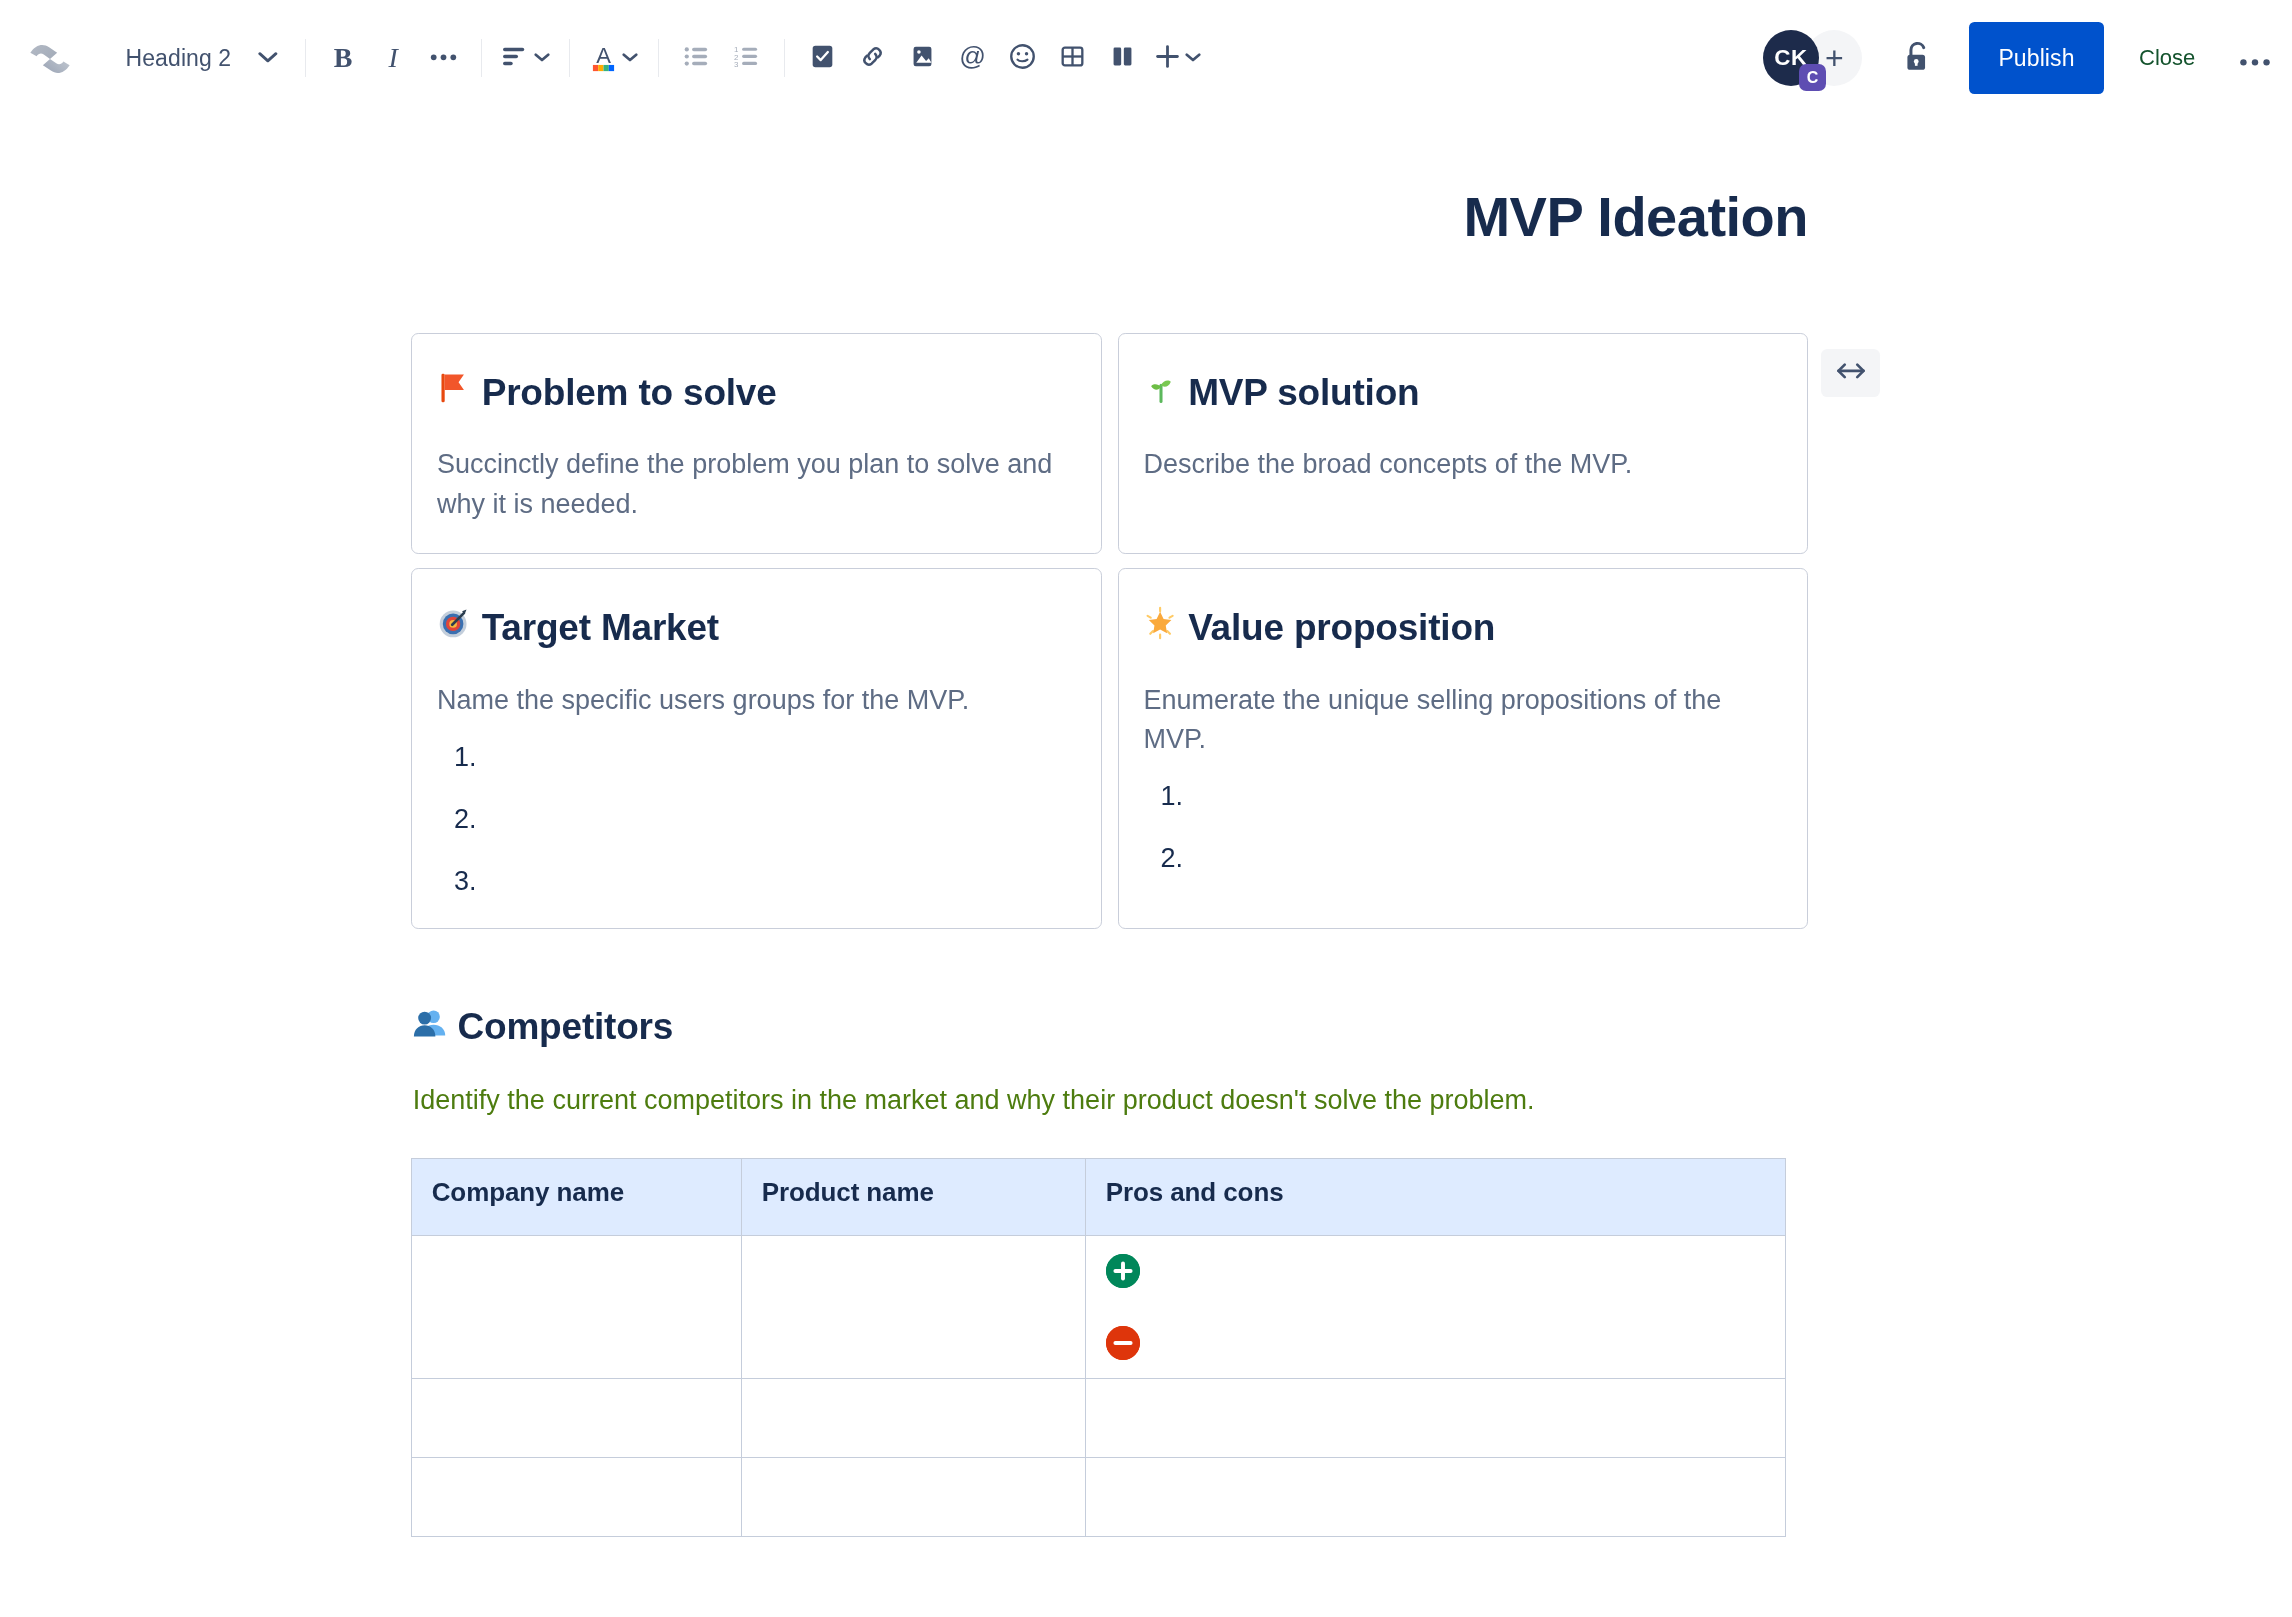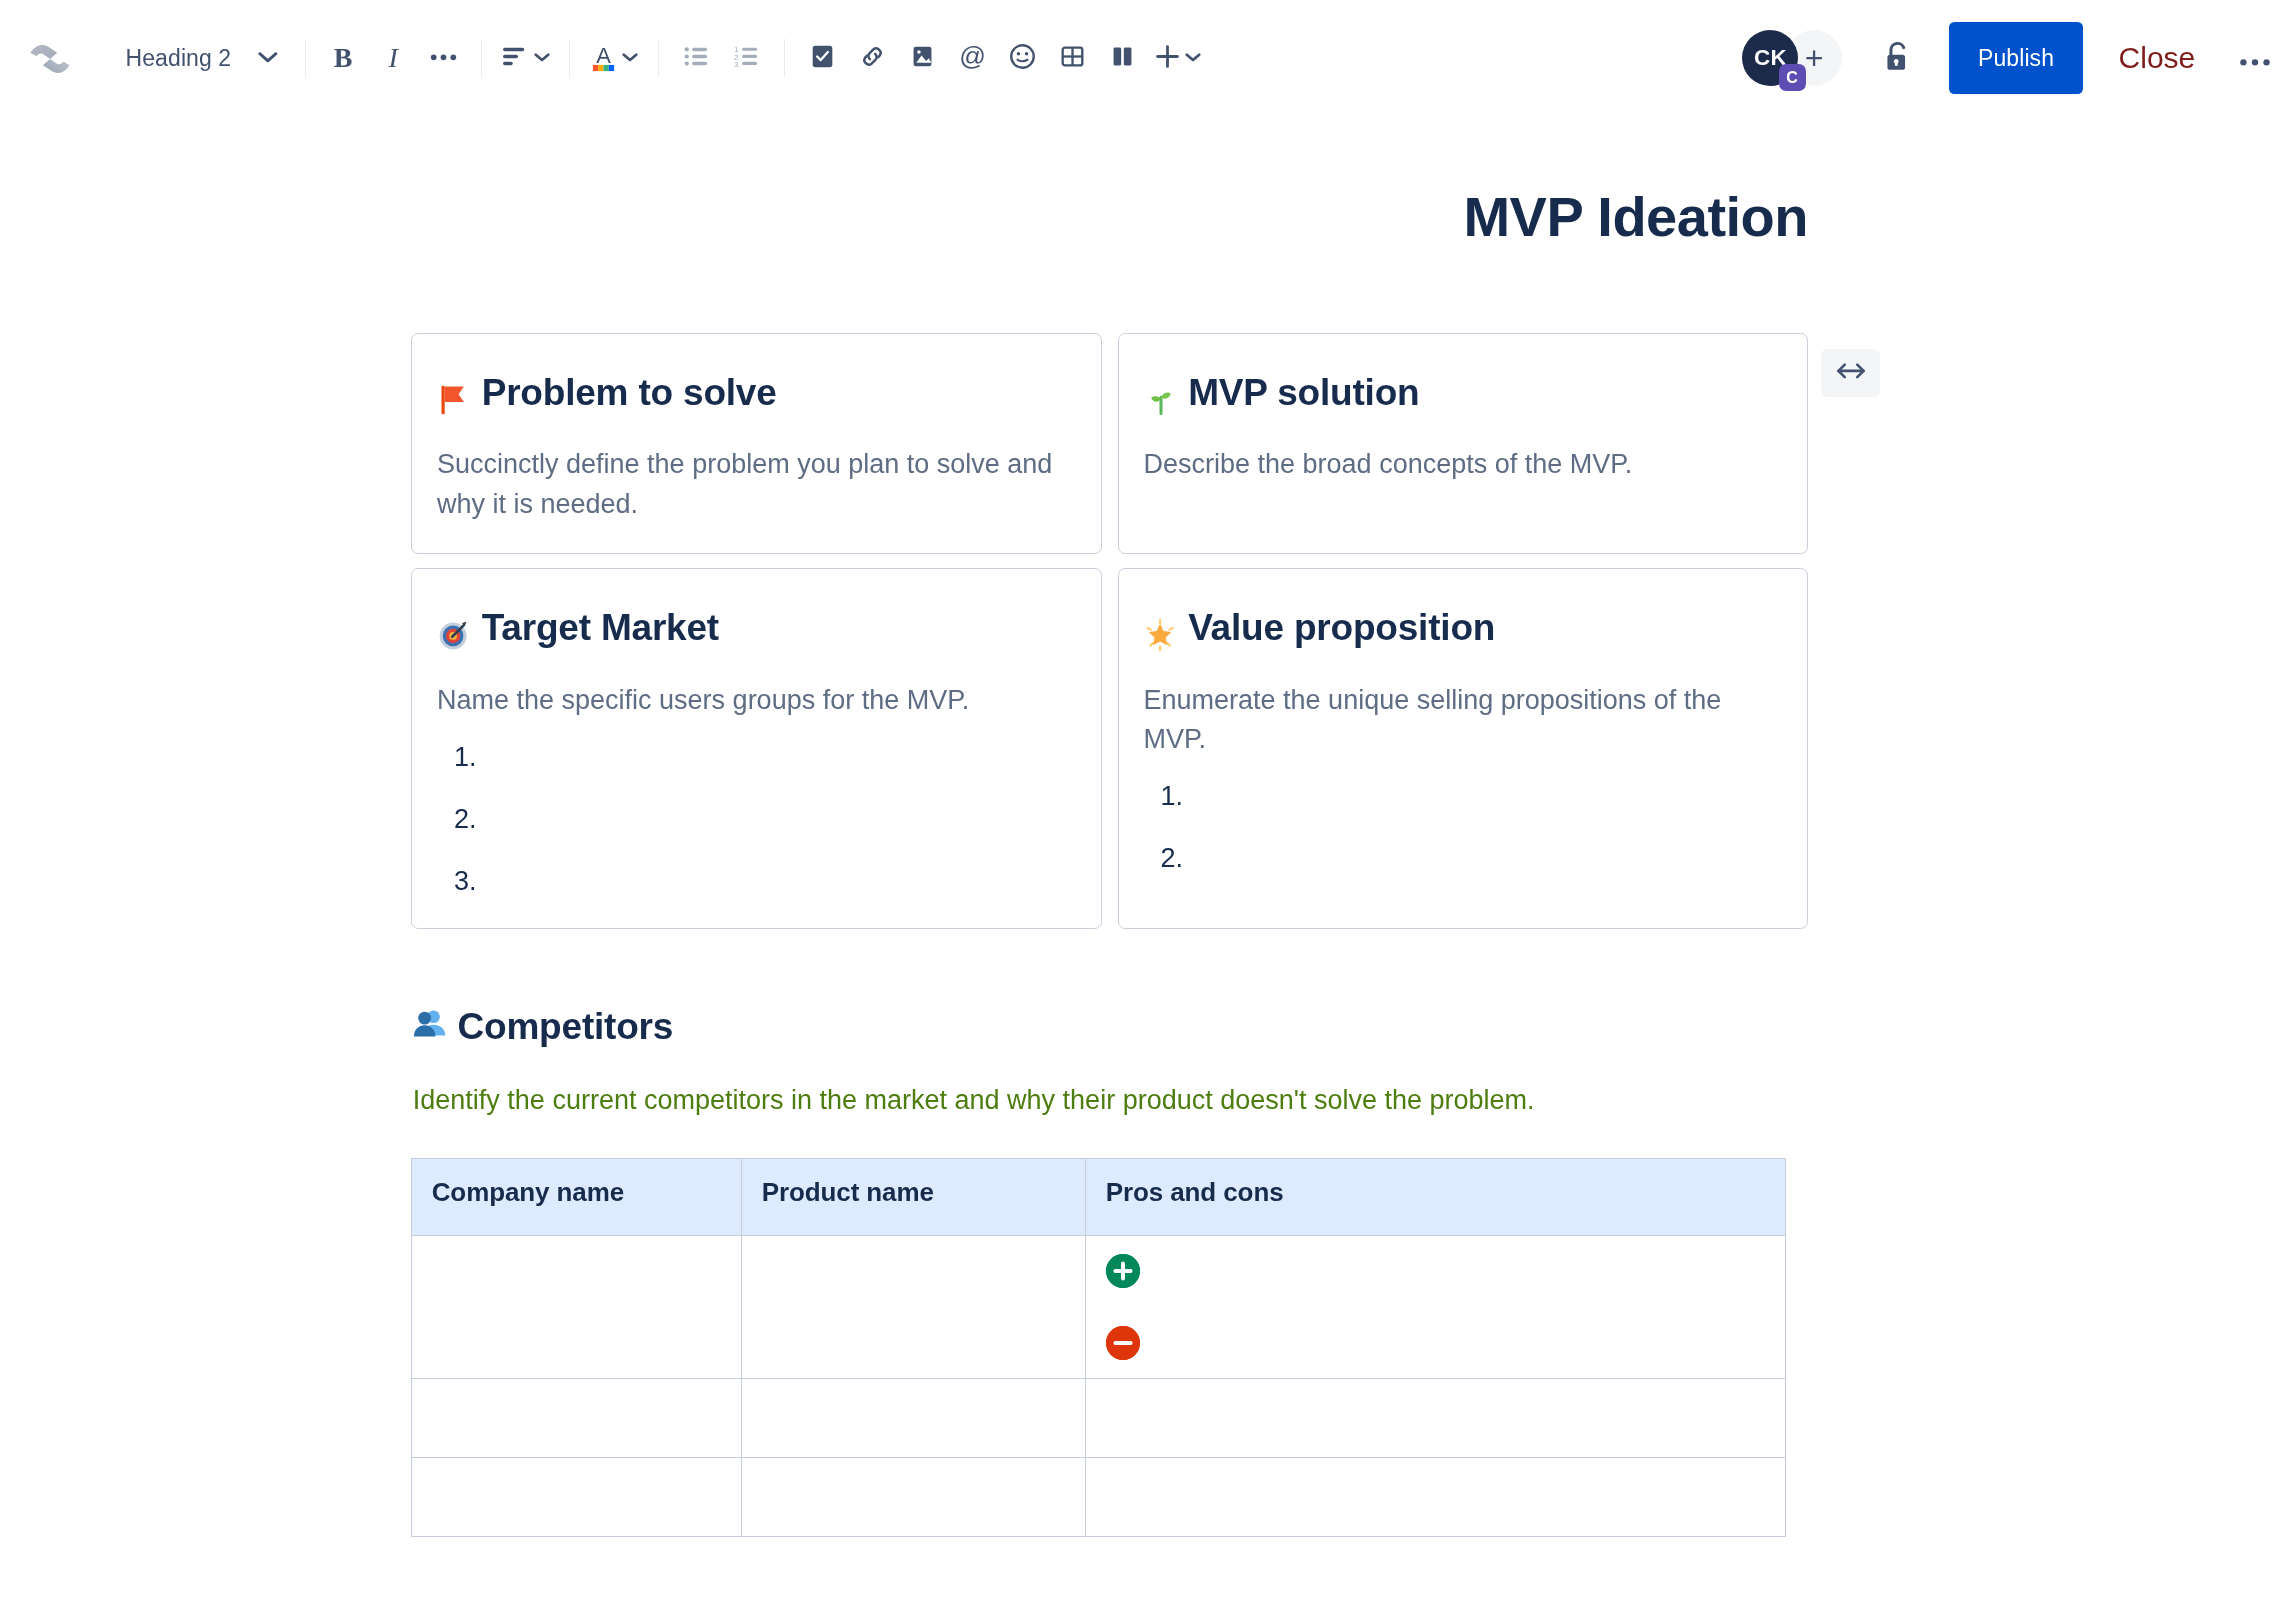--- a/index.html
+++ b/index.html
@@ -84,22 +84,22 @@
     cursor: pointer; margin-right: 25px;
   }
   .publish-btn {
     background: #0052CC; color: #ffffff;
     font-size: 23px; font-weight: 500;
     height: 72px; padding: 0 29px; border: none; border-radius: 5.4px;
     cursor: pointer; display: flex; align-items: center; justify-content: center;
     letter-spacing: 0.1px;
   }
   .close-btn {
-    background: transparent; border: none; color: #7f1d1d;
-    font-size: 30px; height: 56px; padding: 0 23px;
+    background: transparent; border: none; color: #14532d;
+    font-size: 22px; height: 56px; padding: 0 23px;
     cursor: pointer; margin-left: 12.5px; border-radius: 5.4px;
     font-family: "Liberation Sans", sans-serif;
   }
   .more-btn {
     width: 52px; height: 52px; display:flex; align-items:center; justify-content:center;
     color:#42526E; font-size: 30px; cursor: pointer; border-radius: 5.4px;
     margin-left: 10.7px; letter-spacing:0.9px;
   }
 
   
@@ -116,21 +116,21 @@
   .layout-row.second { margin-top: 14.3px; }
   .card {
     border: 1.8px solid #C9CEDA; border-radius: 7.2px;
     background: #ffffff; padding: 36px 25px 29px 25px;
     flex: 1 1 0; min-width: 0;
   }
   .card.tall { min-height: 339px; }
   .card.short { min-height: 210px; }
   .card-title {
     font-size: 37px; font-weight: 600; color: #172B4D;
-    display: flex; align-items: flex-end; gap: 10.7px;
+    display: flex; align-items: flex-start; gap: 10.7px;
     margin: 0 0 0 0; line-height: 1.25; letter-spacing: -0.2px;
   }
   .emoji-svg { width: 34px; height: 34px; display:inline-block; flex:none; }
   .card-body {
     font-size: 27px; color: #5E6C84; line-height: 1.45;
     margin-top: 29.6px;
   }
   .num-list { margin: 19.7px 0 0 0; padding-left: 47px; }
   .num-list li {
     font-size: 27px; color: #172B4D; line-height: 1.3;

